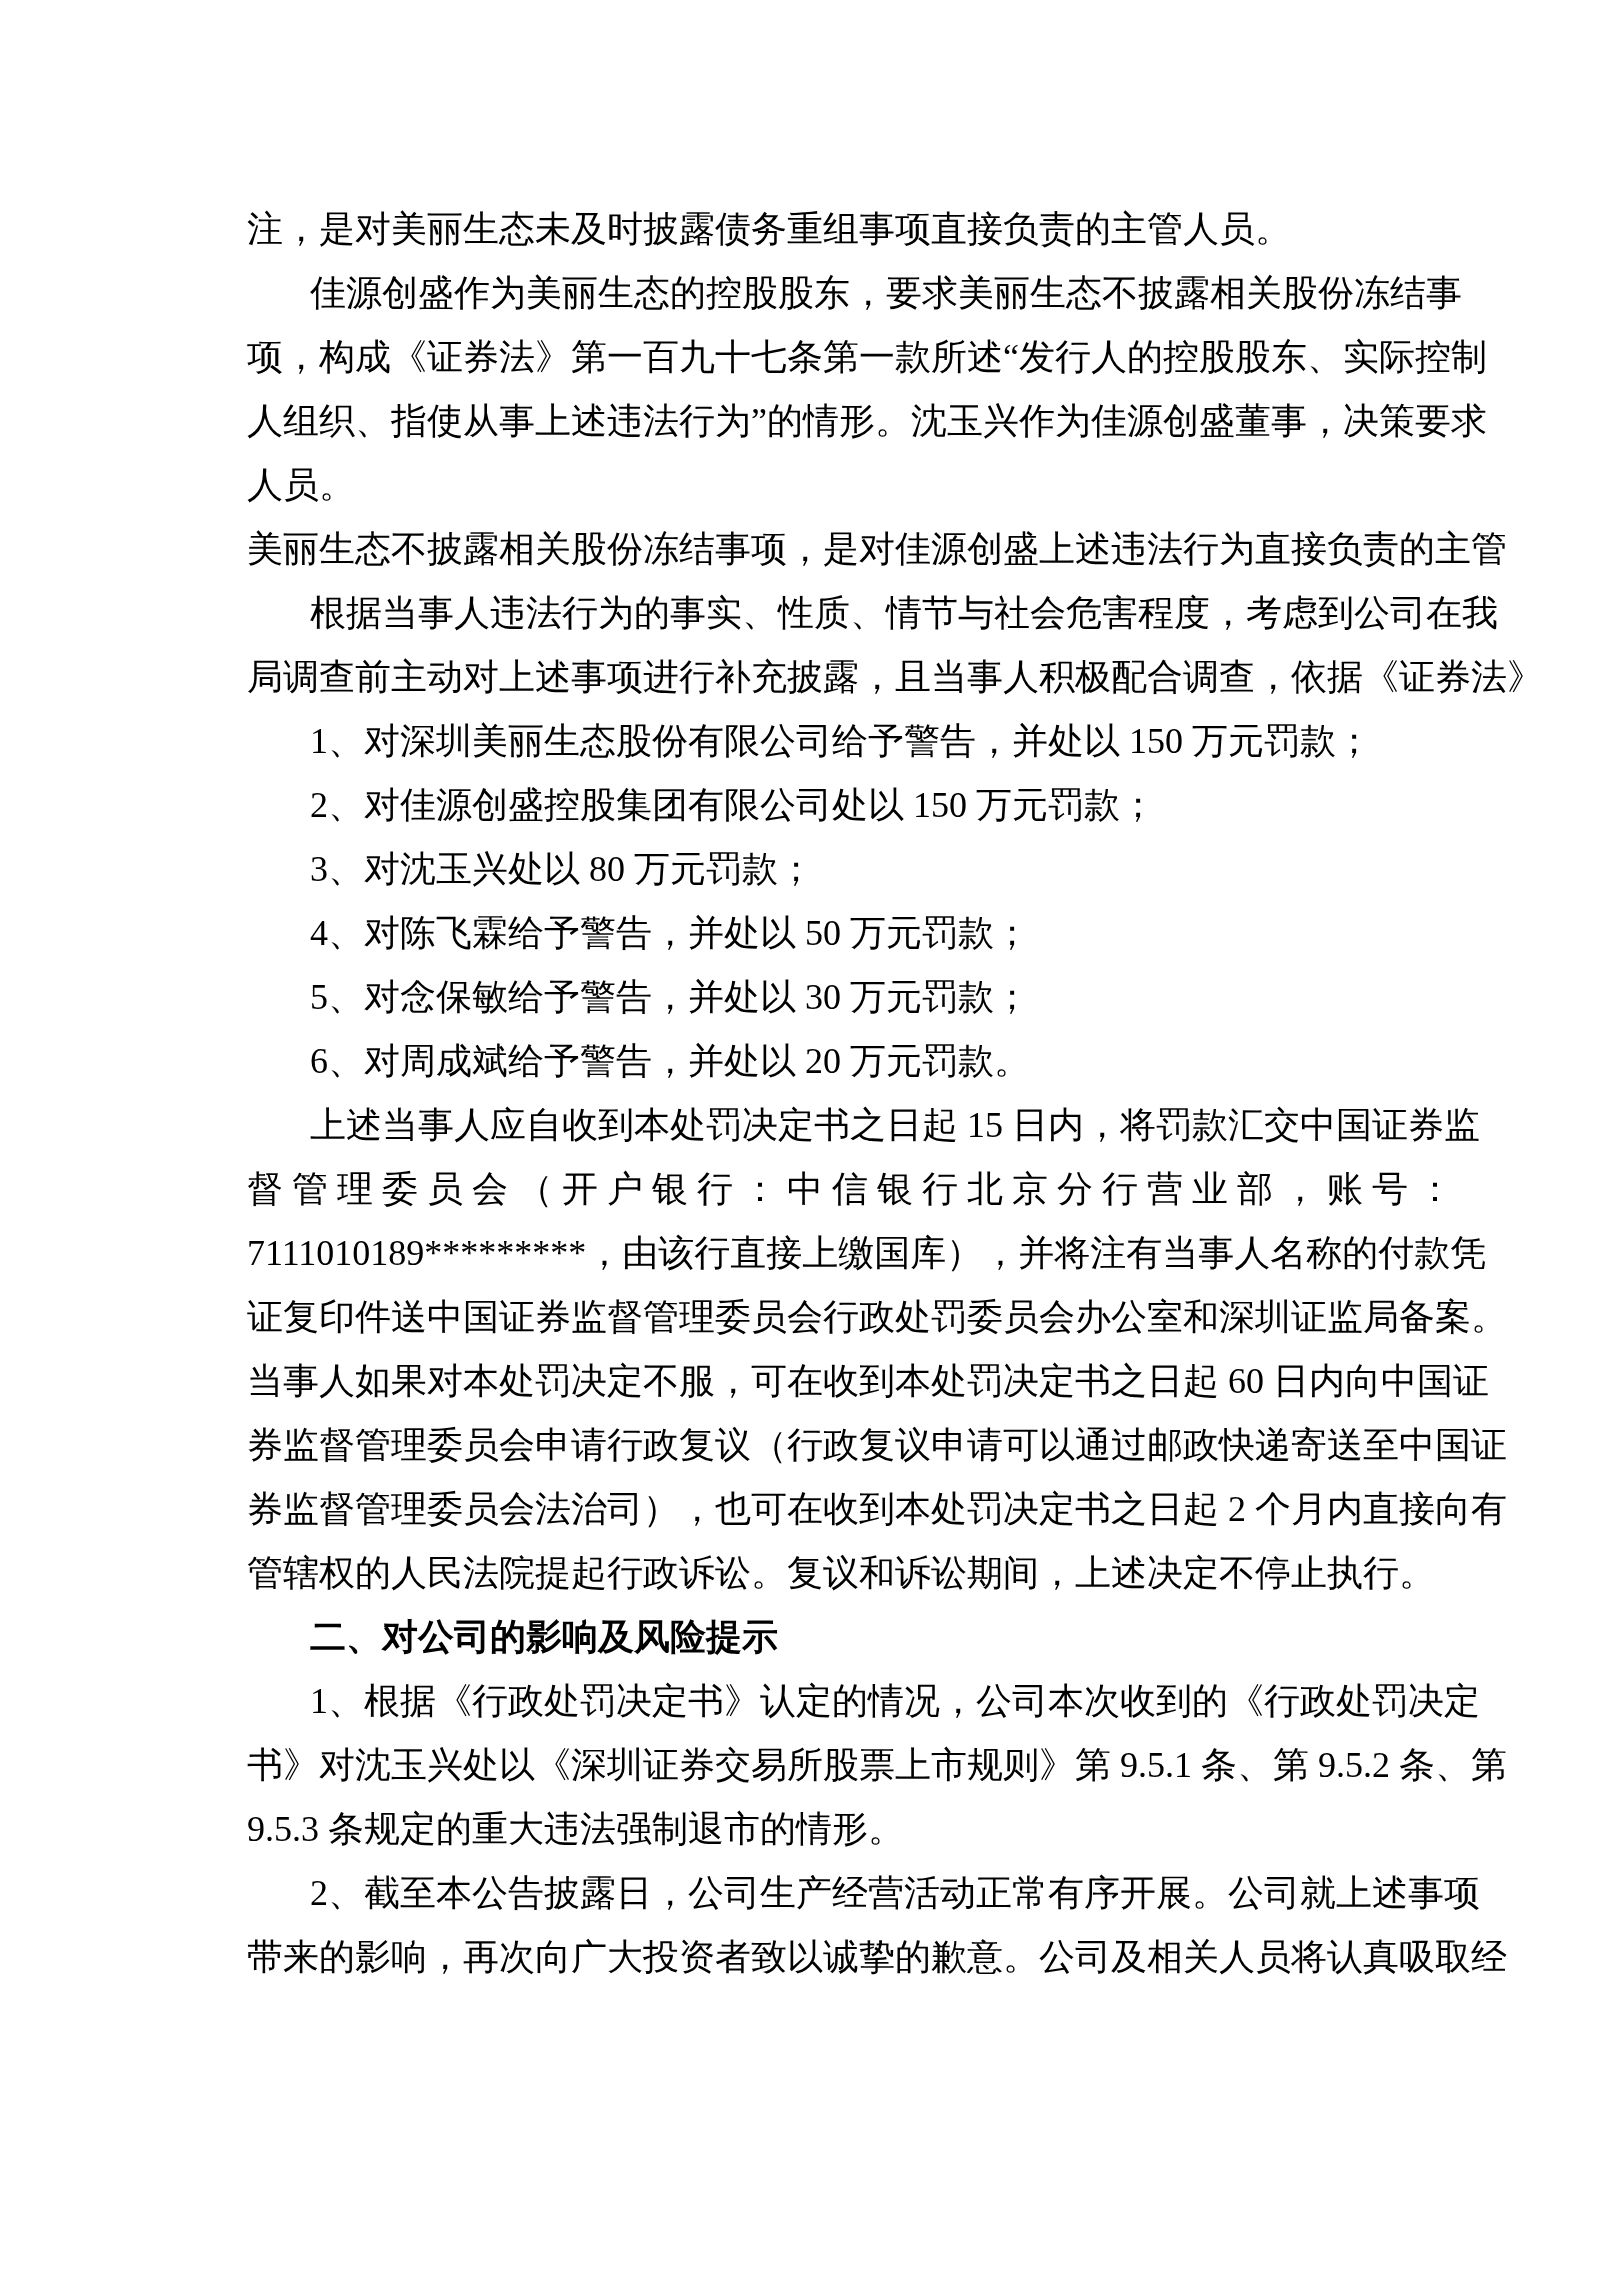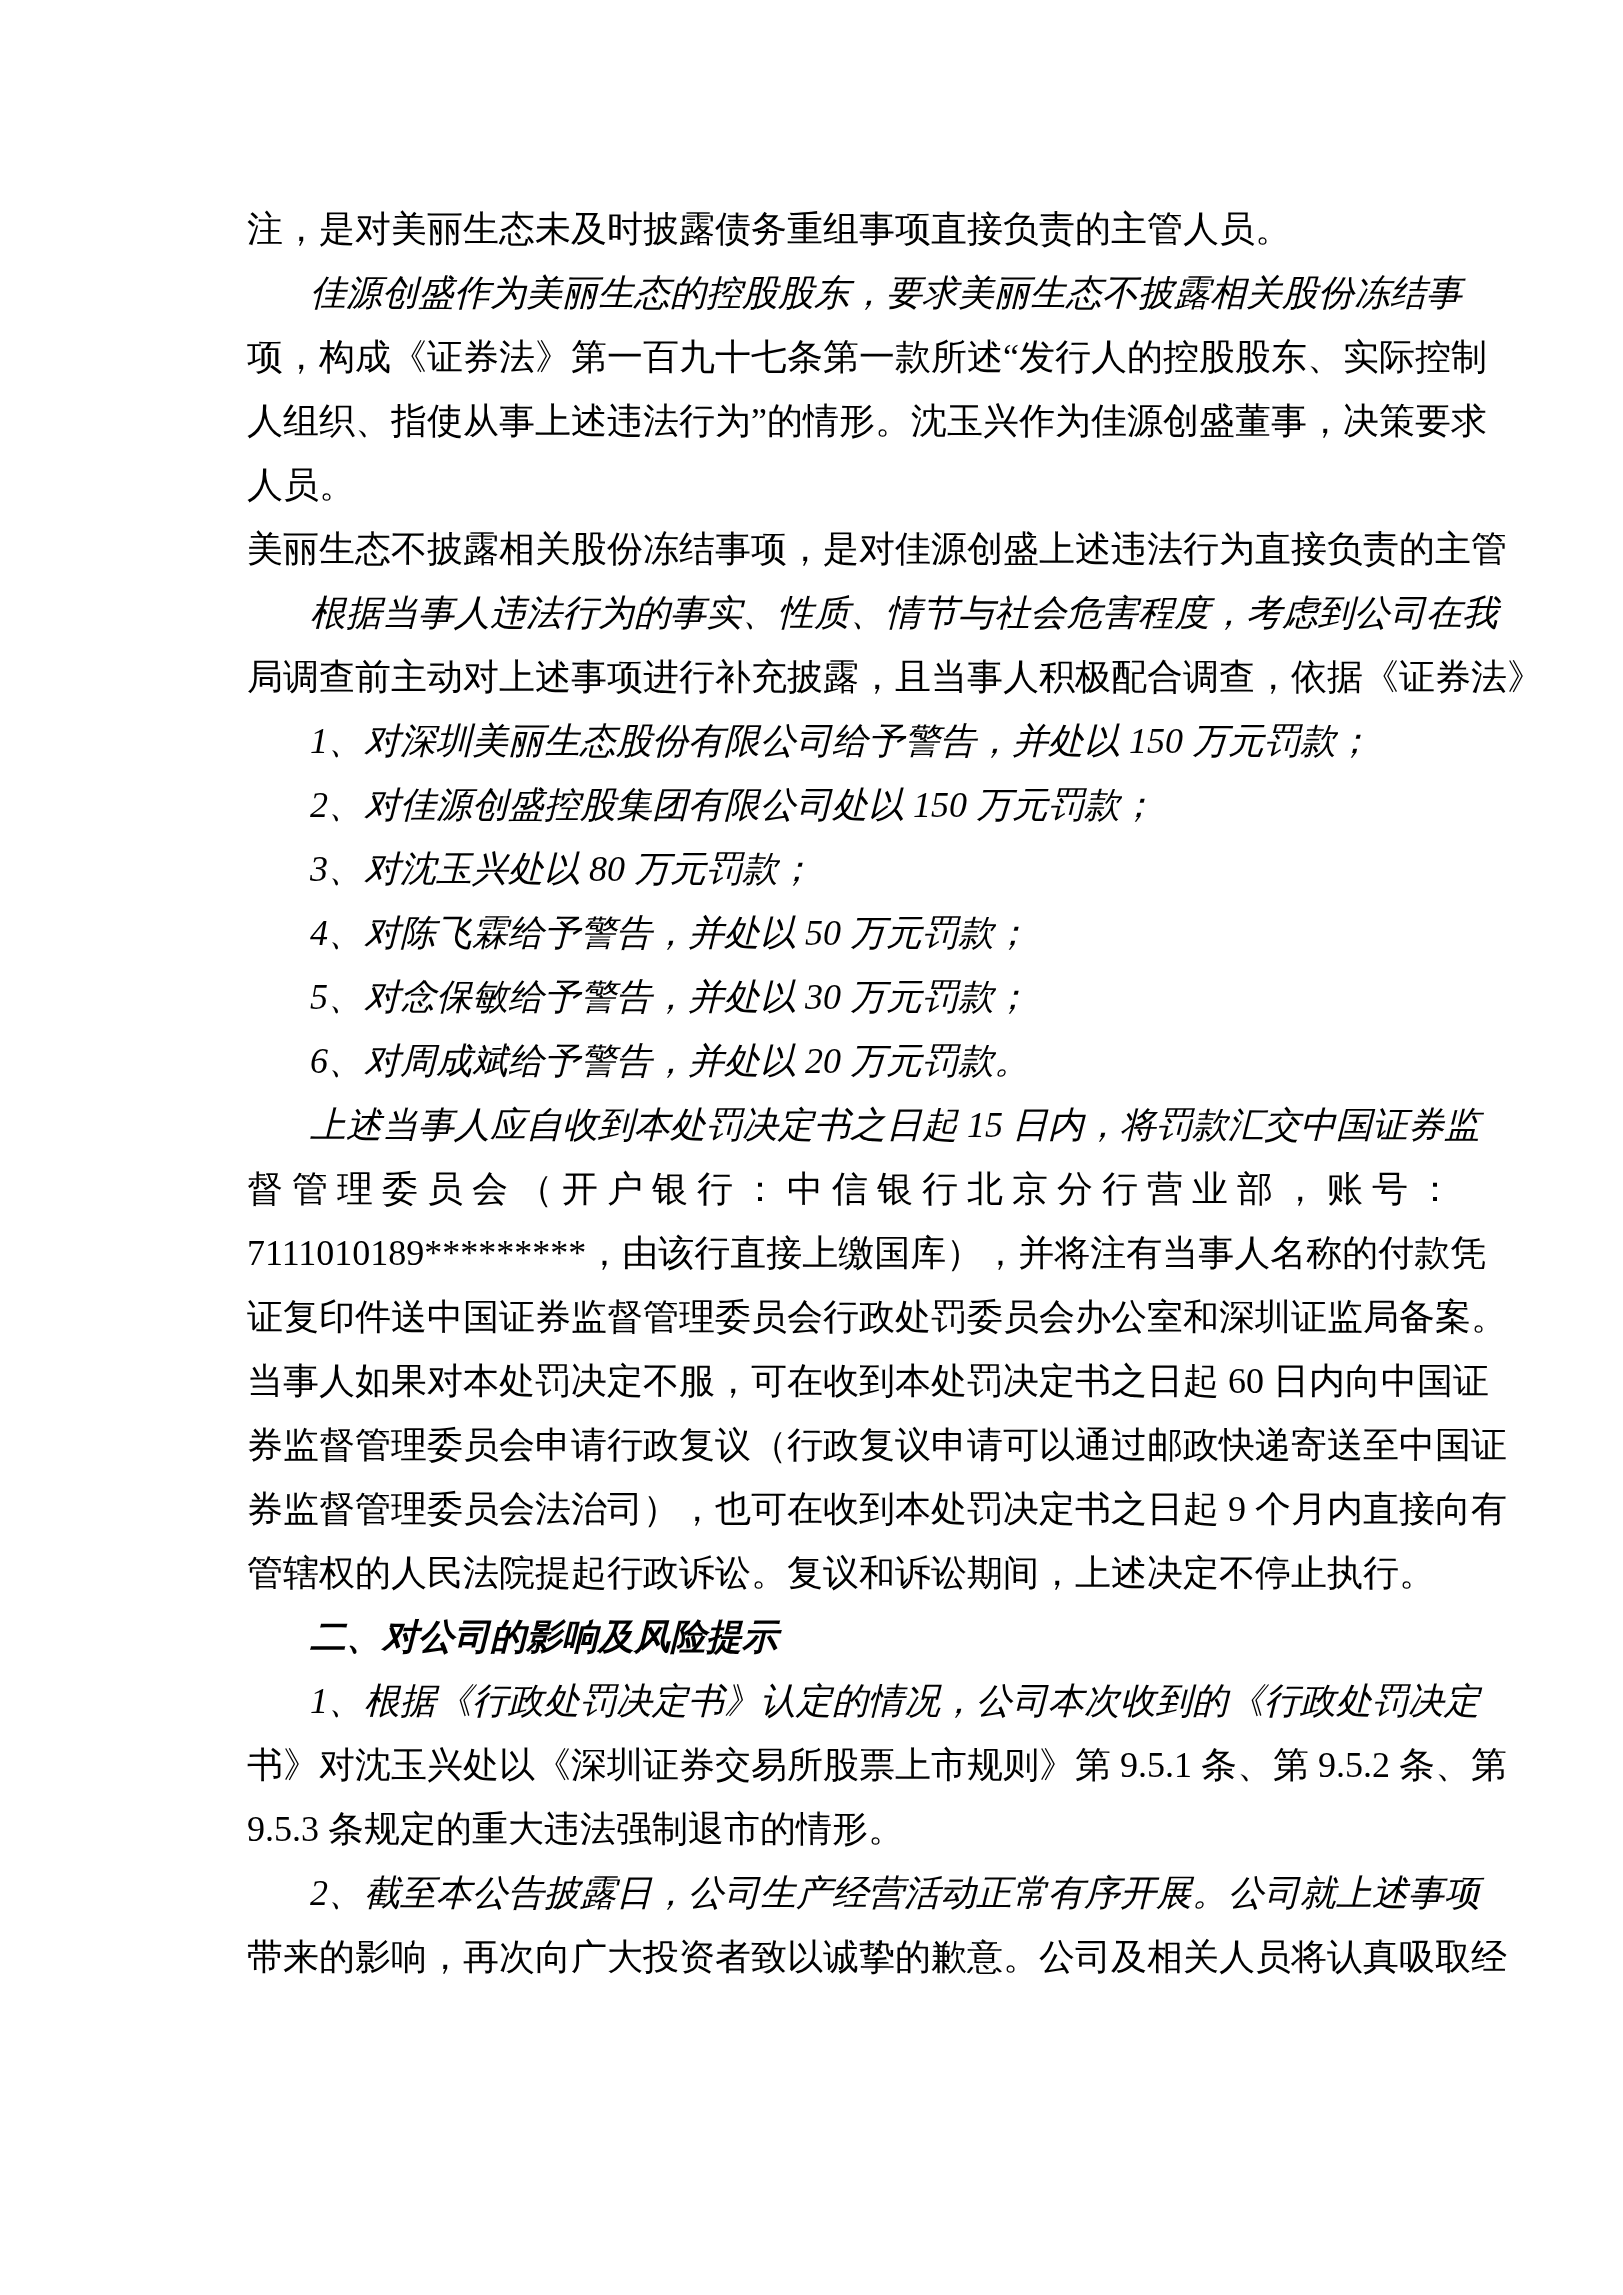--- a/index.html
+++ b/index.html
@@ -37,21 +37,20 @@
       white-space: nowrap;
       overflow: visible;
       box-sizing: border-box;
     }
     .line.full {
       text-align: justify;
       text-align-last: justify;
     }
     .line.indent {
       padding-left: 63px;
-      font-style: italic;
     }
     .line.bold {
       font-weight: bold;
     }
   </style>
 </head>
 <body>
 
 <div class="page">
   <div class="body-text">
@@ -68,21 +67,21 @@
     <span class="line indent">3、对沈玉兴处以 80 万元罚款；</span>
     <span class="line indent">4、对陈飞霖给予警告，并处以 50 万元罚款；</span>
     <span class="line indent">5、对念保敏给予警告，并处以 30 万元罚款；</span>
     <span class="line indent">6、对周成斌给予警告，并处以 20 万元罚款。</span>
     <span class="line indent full">上述当事人应自收到本处罚决定书之日起 15 日内，将罚款汇交中国证券监</span>
     <span class="line full">督 管 理 委 员 会 （ 开 户 银 行 ： 中 信 银 行 北 京 分 行 营 业 部 ， 账 号 ：</span>
     <span class="line full">7111010189*********，由该行直接上缴国库），并将注有当事人名称的付款凭</span>
     <span class="line full">证复印件送中国证券监督管理委员会行政处罚委员会办公室和深圳证监局备案。</span>
     <span class="line full">当事人如果对本处罚决定不服，可在收到本处罚决定书之日起 60 日内向中国证</span>
     <span class="line full">券监督管理委员会申请行政复议（行政复议申请可以通过邮政快递寄送至中国证</span>
-    <span class="line full">券监督管理委员会法治司），也可在收到本处罚决定书之日起 9 个月内直接向有</span>
+    <span class="line full">券监督管理委员会法治司），也可在收到本处罚决定书之日起 2 个月内直接向有</span>
     <span class="line">管辖权的人民法院提起行政诉讼。复议和诉讼期间，上述决定不停止执行。</span>
     <span class="line indent bold">二、对公司的影响及风险提示</span>
     <span class="line indent full">1、根据《行政处罚决定书》认定的情况，公司本次收到的《行政处罚决定</span>
     <span class="line full">书》对沈玉兴处以《深圳证券交易所股票上市规则》第 9.5.1 条、第 9.5.2 条、第</span>
     <span class="line">9.5.3 条规定的重大违法强制退市的情形。</span>
     <span class="line indent full">2、截至本公告披露日，公司生产经营活动正常有序开展。公司就上述事项</span>
     <span class="line full">带来的影响，再次向广大投资者致以诚挚的歉意。公司及相关人员将认真吸取经</span>
   </div>
 </div>
 

